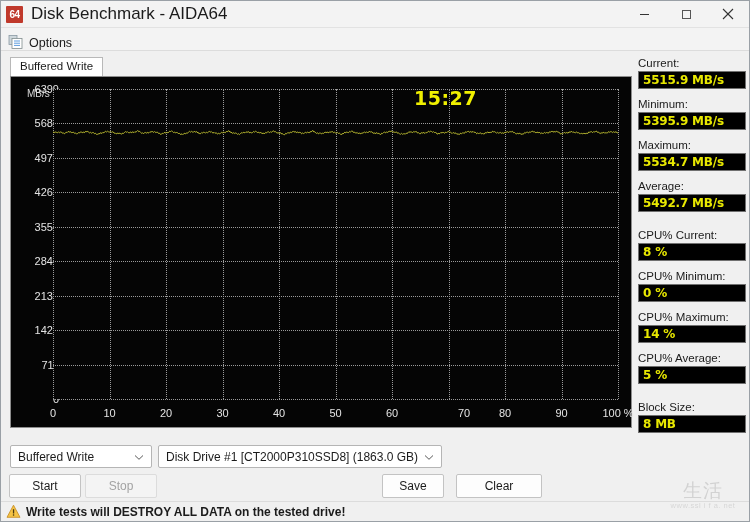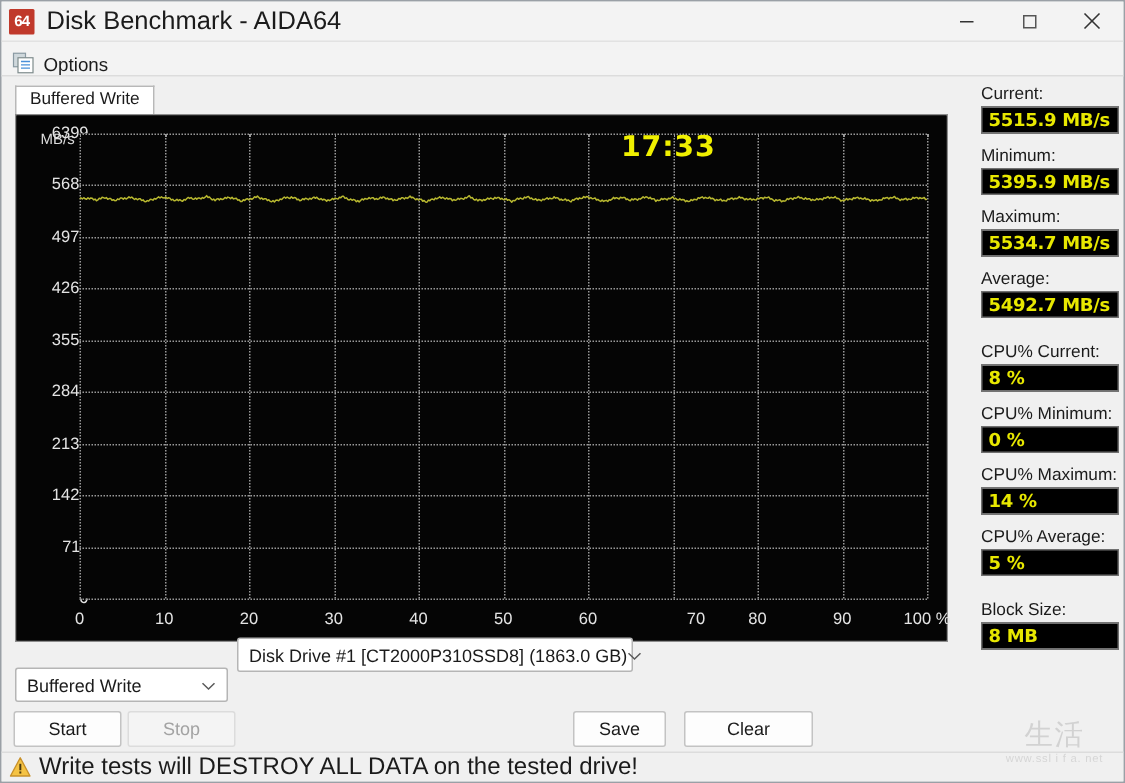--- a/index.html
+++ b/index.html
@@ -143,21 +143,21 @@
     color: #f0f000;
     font-family: "DejaVu Sans", sans-serif;
     letter-spacing: 0.5px;
   }
 
   
   .stats {
     position: absolute; left: 637px; top: 56px;
     width: 108px;
   }
-  .stat { margin-bottom: 9px; margin-left: 16px; }
+  .stat { margin-bottom: 9px; }
   .stat.gap { margin-bottom: 17px; }
   .stat-label {
     font-size: 11.5px; color: #1b1b1b;
     margin-bottom: 2px;
     white-space: nowrap;
   }
   .stat-value {
     height: 18px;
     background: #000000;
     border: 1px solid #707070;
@@ -181,21 +181,21 @@
     display: flex; align-items: center;
     font-size: 12px; color: #1b1b1b;
     padding-left: 7px;
     white-space: nowrap;
   }
   .combo .chev {
     margin-left: auto; margin-right: 7px;
     color: #5a5a5a;
   }
   #combo-test { left: 9px; top: 444px; width: 142px; }
-  #combo-drive { left: 157px; top: 424px; width: 264px; justify-content: space-between; }
+  #combo-drive { left: 157px; top: 444px; width: 284px; justify-content: space-between; }
 
   .btn {
     position: absolute;
     height: 24px;
     background: #fdfdfd;
     border: 1px solid #c3c3c3;
     border-radius: 2px;
     font-size: 12px;
     color: #1b1b1b;
     display: flex; align-items: center; justify-content: center;
@@ -210,21 +210,21 @@
   .warnbar {
     position: absolute; left: 0; top: 500px;
     width: 748px; height: 20px;
     background: #f0f0f0;
     border-top: 1px solid #dcdcdc;
     display: flex; align-items: center;
   }
   .warn-icon { margin-left: 5px; width: 15px; height: 15px; }
   .warn-text {
     margin-left: 5px;
-    font-size: 16px; font-weight: normal;
+    font-size: 12px; font-weight: bold;
     color: #1b1b1b;
     white-space: nowrap;
   }
 
   
   .watermark {
     position: absolute; right: 4px; bottom: 2px;
     width: 84px; height: 40px;
     opacity: 0.22;
     pointer-events: none;
@@ -334,21 +334,21 @@
           <div class="grid-v" style="left: 282.5px;"></div>
           <div class="grid-v" style="left: 339px;"></div>
           <div class="grid-v" style="left: 395.5px;"></div>
           <div class="grid-v" style="left: 452px;"></div>
           <div class="grid-v" style="left: 508.5px;"></div>
           <div class="grid-v" style="left: 565px;"></div>
           <svg width="565" height="310">
             <path d="M0.00 43.65 L0.94 42.92 L1.88 43.66 L2.83 42.81 L3.77 43.52 L4.71 43.79 L5.65 42.79 L6.59 43.69 L7.53 42.98 L8.47 43.13 L9.42 44.24 L10.36 43.74 L11.30 44.83 L12.24 44.28 L13.18 43.15 L14.13 43.62 L15.07 42.50 L16.01 42.79 L16.95 43.21 L17.89 42.72 L18.83 43.81 L19.78 43.38 L20.72 43.26 L21.66 44.50 L22.60 44.12 L23.54 44.79 L24.48 44.73 L25.43 43.59 L26.37 44.08 L27.31 42.99 L28.25 42.97 L29.19 43.76 L30.13 42.92 L31.07 43.67 L32.02 43.08 L32.96 42.22 L33.90 42.92 L34.84 42.35 L35.78 43.26 L36.73 43.99 L37.67 43.30 L38.61 44.21 L39.55 43.57 L40.49 43.55 L41.43 44.71 L42.38 44.22 L43.32 45.32 L44.26 45.43 L45.20 44.72 L46.14 45.10 L47.08 43.91 L48.03 43.97 L48.97 44.45 L49.91 43.31 L50.85 43.75 L51.79 42.99 L52.73 42.26 L53.67 43.02 L54.62 42.18 L55.56 42.87 L56.50 43.07 L57.44 42.40 L58.38 43.37 L59.32 42.79 L60.27 43.07 L61.21 44.31 L62.15 43.88 L63.09 44.84 L64.03 44.64 L64.98 43.89 L65.92 44.78 L66.86 44.10 L67.80 44.80 L68.74 45.17 L69.68 43.99 L70.63 44.41 L71.57 43.34 L72.51 42.63 L73.45 43.27 L74.39 42.68 L75.33 43.63 L76.28 43.83 L77.22 42.96 L78.16 43.77 L79.10 43.03 L80.04 43.01 L80.98 43.66 L81.92 42.65 L82.87 43.19 L83.81 42.43 L84.75 41.44 L85.69 42.68 L86.63 42.33 L87.58 43.42 L88.52 44.29 L89.46 43.72 L90.40 44.79 L91.34 43.80 L92.28 43.44 L93.23 44.24 L94.17 43.37 L95.11 44.03 L96.05 43.71 L96.99 42.66 L97.93 43.31 L98.88 42.41 L99.82 42.73 L100.76 43.43 L101.70 42.49 L102.64 43.60 L103.58 43.33 L104.53 43.13 L105.47 44.45 L106.41 44.14 L107.35 45.30 L108.29 45.38 L109.23 44.18 L110.17 44.67 L111.12 43.64 L112.06 43.49 L113.00 44.26 L113.94 43.28 L114.88 43.84 L115.82 43.24 L116.77 42.14 L117.71 42.72 L118.65 41.74 L119.59 42.63 L120.53 43.58 L121.47 42.96 L122.42 43.95 L123.36 43.50 L124.30 43.43 L125.24 44.65 L126.18 44.20 L127.13 45.24 L128.07 45.50 L129.01 44.73 L129.95 45.68 L130.89 44.49 L131.83 44.37 L132.78 44.90 L133.72 43.70 L134.66 44.06 L135.60 43.15 L136.54 42.33 L137.48 43.14 L138.43 42.35 L139.37 42.96 L140.31 43.31 L141.25 42.22 L142.19 43.19 L143.13 42.70 L144.07 42.87 L145.02 44.19 L145.96 43.78 L146.90 44.87 L147.84 44.54 L148.78 43.44 L149.72 44.08 L150.67 43.19 L151.61 43.50 L152.55 44.14 L153.49 43.15 L154.43 43.74 L155.38 42.98 L156.32 42.34 L157.26 43.22 L158.20 42.45 L159.14 43.51 L160.08 44.04 L161.02 43.32 L161.97 44.32 L162.91 43.84 L163.85 44.25 L164.79 45.10 L165.73 44.20 L166.67 44.81 L167.62 44.29 L168.56 43.30 L169.50 44.03 L170.44 43.06 L171.38 43.39 L172.32 43.73 L173.27 42.48 L174.21 42.87 L175.15 41.87 L176.09 41.88 L177.03 43.25 L177.97 42.90 L178.92 44.00 L179.86 44.33 L180.80 43.64 L181.74 44.53 L182.68 43.93 L183.63 44.38 L184.57 45.43 L185.51 44.73 L186.45 45.57 L187.39 44.69 L188.33 43.66 L189.28 44.28 L190.22 43.28 L191.16 43.63 L192.10 43.70 L193.04 42.75 L193.98 43.50 L194.92 42.84 L195.87 42.84 L196.81 43.98 L197.75 43.34 L198.69 43.93 L199.63 43.55 L200.57 42.44 L201.52 43.12 L202.46 42.27 L203.40 42.59 L204.34 43.66 L205.28 43.03 L206.22 43.99 L207.17 43.65 L208.11 43.46 L209.05 44.80 L209.99 43.97 L210.93 44.52 L211.88 44.52 L212.82 43.28 L213.76 43.81 L214.70 42.90 L215.64 42.87 L216.58 43.69 L217.53 42.72 L218.47 43.25 L219.41 42.67 L220.35 41.67 L221.29 42.87 L222.23 42.49 L223.18 43.36 L224.12 44.21 L225.06 43.46 L226.00 44.38 L226.94 43.90 L227.88 43.85 L228.83 45.14 L229.77 44.67 L230.71 45.61 L231.65 45.78 L232.59 44.39 L233.53 44.81 L234.47 43.76 L235.42 43.74 L236.36 44.28 L237.30 43.03 L238.24 43.61 L239.18 42.99 L240.13 42.26 L241.07 43.20 L242.01 42.49 L242.95 43.08 L243.89 43.69 L244.83 42.86 L245.78 43.78 L246.72 43.32 L247.66 43.54 L248.60 44.85 L249.54 43.99 L250.48 44.58 L251.43 44.22 L252.37 43.16 L253.31 43.93 L254.25 43.17 L255.19 43.41 L256.13 43.89 L257.07 42.65 L258.02 43.03 L258.96 42.15 L259.90 41.45 L260.84 42.96 L261.78 42.73 L262.73 43.85 L263.67 44.41 L264.61 43.75 L265.55 44.90 L266.49 44.08 L267.43 44.12 L268.38 44.98 L269.32 44.00 L270.26 44.51 L271.20 43.95 L272.14 42.98 L273.08 43.79 L274.02 43.01 L274.97 43.44 L275.91 43.81 L276.85 42.58 L277.79 43.31 L278.73 42.74 L279.68 42.62 L280.62 43.82 L281.56 43.21 L282.50 43.98 L283.44 44.16 L284.38 43.38 L285.32 44.46 L286.27 44.09 L287.21 44.71 L288.15 45.85 L289.09 44.59 L290.03 44.90 L290.98 44.05 L291.92 43.13 L292.86 43.88 L293.80 42.96 L294.74 43.46 L295.68 43.65 L296.63 42.40 L297.57 42.95 L298.51 42.16 L299.45 42.04 L300.39 43.45 L301.33 43.01 L302.28 43.98 L303.22 44.04 L304.16 43.45 L305.10 44.70 L306.04 43.98 L306.98 44.34 L307.93 44.92 L308.87 43.75 L309.81 44.24 L310.75 43.51 L311.69 42.93 L312.63 43.87 L313.58 43.04 L314.52 43.51 L315.46 43.41 L316.40 42.13 L317.34 43.12 L318.28 42.73 L319.22 43.17 L320.17 44.39 L321.11 43.73 L322.05 44.57 L322.99 44.27 L323.93 43.62 L324.88 44.77 L325.82 44.31 L326.76 45.01 L327.70 45.62 L328.64 44.20 L329.58 44.53 L330.52 43.60 L331.47 43.12 L332.41 43.94 L333.35 42.91 L334.29 43.41 L335.23 43.16 L336.18 42.00 L337.12 42.74 L338.06 42.02 L339.00 42.27 L339.94 43.39 L340.88 42.66 L341.82 43.52 L342.77 43.27 L343.71 42.97 L344.65 44.35 L345.59 43.96 L346.53 44.78 L347.48 45.25 L348.42 44.33 L349.36 45.25 L350.30 44.85 L351.24 44.58 L352.18 45.33 L353.13 44.18 L354.07 44.44 L355.01 43.82 L355.95 42.59 L356.89 43.45 L357.83 42.76 L358.77 43.13 L359.72 43.67 L360.66 42.47 L361.60 42.94 L362.54 42.66 L363.48 42.59 L364.43 44.02 L365.37 43.64 L366.31 44.51 L367.25 44.84 L368.19 43.60 L369.13 44.26 L370.07 43.55 L371.02 43.65 L371.96 44.49 L372.90 43.42 L373.84 43.75 L374.78 43.10 L375.73 42.14 L376.67 42.99 L377.61 42.19 L378.55 42.50 L379.49 43.34 L380.43 42.58 L381.38 43.62 L382.32 43.43 L383.26 43.70 L384.20 45.24 L385.14 44.34 L386.08 44.76 L387.03 44.46 L387.97 43.29 L388.91 44.05 L389.85 43.36 L390.79 43.60 L391.73 44.28 L392.67 43.10 L393.62 43.53 L394.56 42.89 L395.50 42.24 L396.44 43.59 L397.38 43.19 L398.32 43.96 L399.27 44.38 L400.21 43.44 L401.15 44.37 L402.09 43.96 L403.03 44.19 L403.97 45.42 L404.92 44.70 L405.86 45.39 L406.80 45.24 L407.74 44.03 L408.68 44.72 L409.63 43.85 L410.57 43.98 L411.51 44.26 L412.45 42.79 L413.39 43.28 L414.33 42.65 L415.27 42.25 L416.22 43.33 L417.16 42.54 L418.10 42.99 L419.04 43.23 L419.98 42.37 L420.93 43.44 L421.87 43.15 L422.81 43.64 L423.75 44.83 L424.69 43.96 L425.63 44.60 L426.57 44.31 L427.52 43.74 L428.46 44.98 L429.40 44.54 L430.34 44.83 L431.28 45.00 L432.23 43.60 L433.17 44.03 L434.11 43.29 L435.05 42.98 L435.99 44.02 L436.93 43.11 L437.88 43.51 L438.82 43.22 L439.76 42.11 L440.70 42.95 L441.64 42.66 L442.58 43.24 L443.53 44.23 L444.47 43.35 L445.41 44.11 L446.35 43.85 L447.29 43.31 L448.23 44.42 L449.18 43.74 L450.12 44.19 L451.06 44.29 L452.00 43.06 L452.94 43.60 L453.88 42.89 L454.83 42.78 L455.77 43.62 L456.71 42.50 L457.65 42.78 L458.59 42.80 L459.53 42.29 L460.47 43.69 L461.42 43.51 L462.36 44.28 L463.30 45.17 L464.24 44.09 L465.18 44.78 L466.13 44.39 L467.07 44.23 L468.01 45.51 L468.95 44.90 L469.89 45.11 L470.83 44.79 L471.77 43.41 L472.72 44.00 L473.66 43.24 L474.60 43.21 L475.54 44.01 L476.48 42.86 L477.43 43.24 L478.37 42.73 L479.31 41.97 L480.25 43.02 L481.19 42.67 L482.13 43.35 L483.07 43.90 L484.02 42.90 L484.96 43.79 L485.90 43.52 L486.84 43.52 L487.78 44.71 L488.73 43.92 L489.67 44.44 L490.61 44.30 L491.55 43.37 L492.49 44.18 L493.43 43.52 L494.38 43.68 L495.32 44.21 L496.26 42.87 L497.20 43.20 L498.14 42.66 L499.08 42.13 L500.02 43.23 L500.97 42.49 L501.91 42.84 L502.85 42.87 L503.79 42.08 L504.73 43.26 L505.68 43.20 L506.62 43.71 L507.56 45.13 L508.50 44.55 L509.44 44.81 L510.38 44.31 L511.32 43.32 L512.27 44.24 L513.21 43.55 L514.15 43.76 L515.09 44.16 L516.03 42.84 L516.98 43.33 L517.92 42.77 L518.86 42.45 L519.80 43.53 L520.74 42.97 L521.68 43.60 L522.63 43.73 L523.57 42.83 L524.51 43.94 L525.45 43.69 L526.39 44.09 L527.33 45.10 L528.27 44.16 L529.22 44.78 L530.16 44.55 L531.10 44.10 L532.04 45.03 L532.98 44.21 L533.92 44.36 L534.87 44.39 L535.81 42.91 L536.75 43.34 L537.69 42.80 L538.63 42.66 L539.57 43.66 L540.52 42.66 L541.46 42.96 L542.40 42.65 L543.34 41.97 L544.28 43.29 L545.23 43.11 L546.17 43.71 L547.11 44.65 L548.05 43.74 L548.99 44.17 L549.93 43.69 L550.88 43.22 L551.82 44.36 L552.76 43.61 L553.70 43.93 L554.64 43.88 L555.58 42.57 L556.52 43.26 L557.47 42.71 L558.41 42.70 L559.35 43.55 L560.29 42.72 L561.23 43.32 L562.17 43.20 L563.12 42.63 L564.06 43.97 L565.00 43.79" fill="none" stroke="#b8b830" stroke-width="1" stroke-linejoin="round"></path>
           </svg>
         </div>
-      <div class="timer">17:33</div>
+      <div class="timer">15:27</div>
     </div>
   </div>
 
   <div class="stats" id="stats">
       <div class="stat">
         <div class="stat-label">Current:</div>
         <div class="stat-value">5515.9 MB/s</div>
       </div>
       <div class="stat">
         <div class="stat-label">Minimum:</div>

